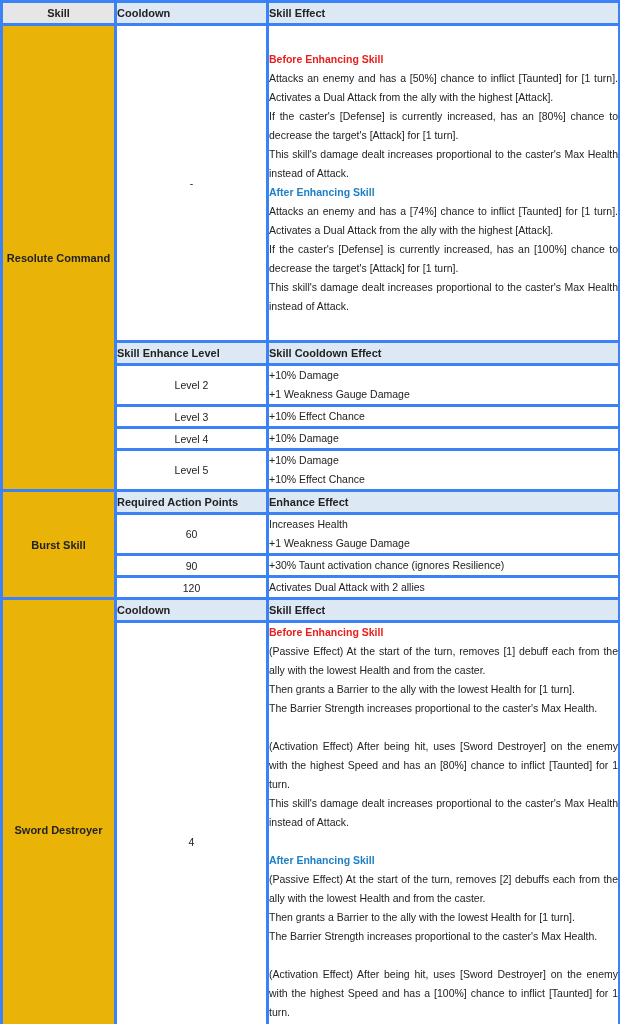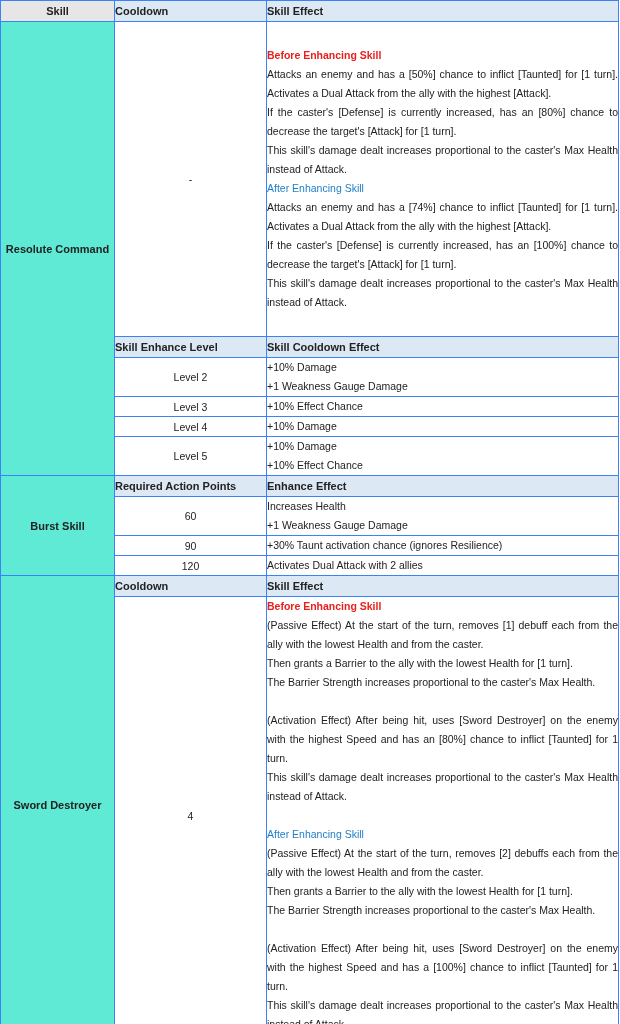--- a/index.html
+++ b/index.html
@@ -5,34 +5,34 @@
   html, body { margin: 0; padding: 0; background: #ffffff; }
   body { width: 620px; height: 1024px; overflow: hidden; font-family: "Liberation Sans", sans-serif; }
   table.skills {
     border-collapse: collapse;
     width: 618px;
     table-layout: fixed;
     font-size: 10.5px;
     color: #222;
   }
   table.skills td, table.skills th {
-    border: 1px solid #3b82f6;
+    border: 3px solid #3b82f6;
     padding: 0;
     vertical-align: middle;
   }
   col.c1 { width: 114px; }
   col.c2 { width: 152px; }
   col.c3 { width: 352px; }
   th.hdr-gray { background: #e6e6e6; font-weight: bold; font-size: 11px; height: 20px; text-align: center; }
   th.hdr-blue { background: #dde8f5; font-weight: bold; font-size: 11px; height: 20px; text-align: left; }
-  td.skill-name { background: #5eead4; font-weight: bold; text-align: center; font-size: 11px; }
+  td.skill-name { background: #eab308; font-weight: bold; text-align: center; font-size: 11px; }
   td.center { text-align: center; }
   td.effect { padding: 0 6px; line-height: 19px; text-align: justify; }
   .lbl-before { color: #e8201d; font-weight: bold; }
-  .lbl-after { color: #1e7fc6; font-weight: normal; }
+  .lbl-after { color: #1e7fc6; font-weight: bold; }
   .line { display: block; }
   .gap { display: block; height: 19px; }
   td.small-row { height: 18px; }
   .two-line { line-height: 19px; padding: 0 6px; }
 </style>
 </head>
 <body>
 
 <table class="skills">
   <colgroup>

